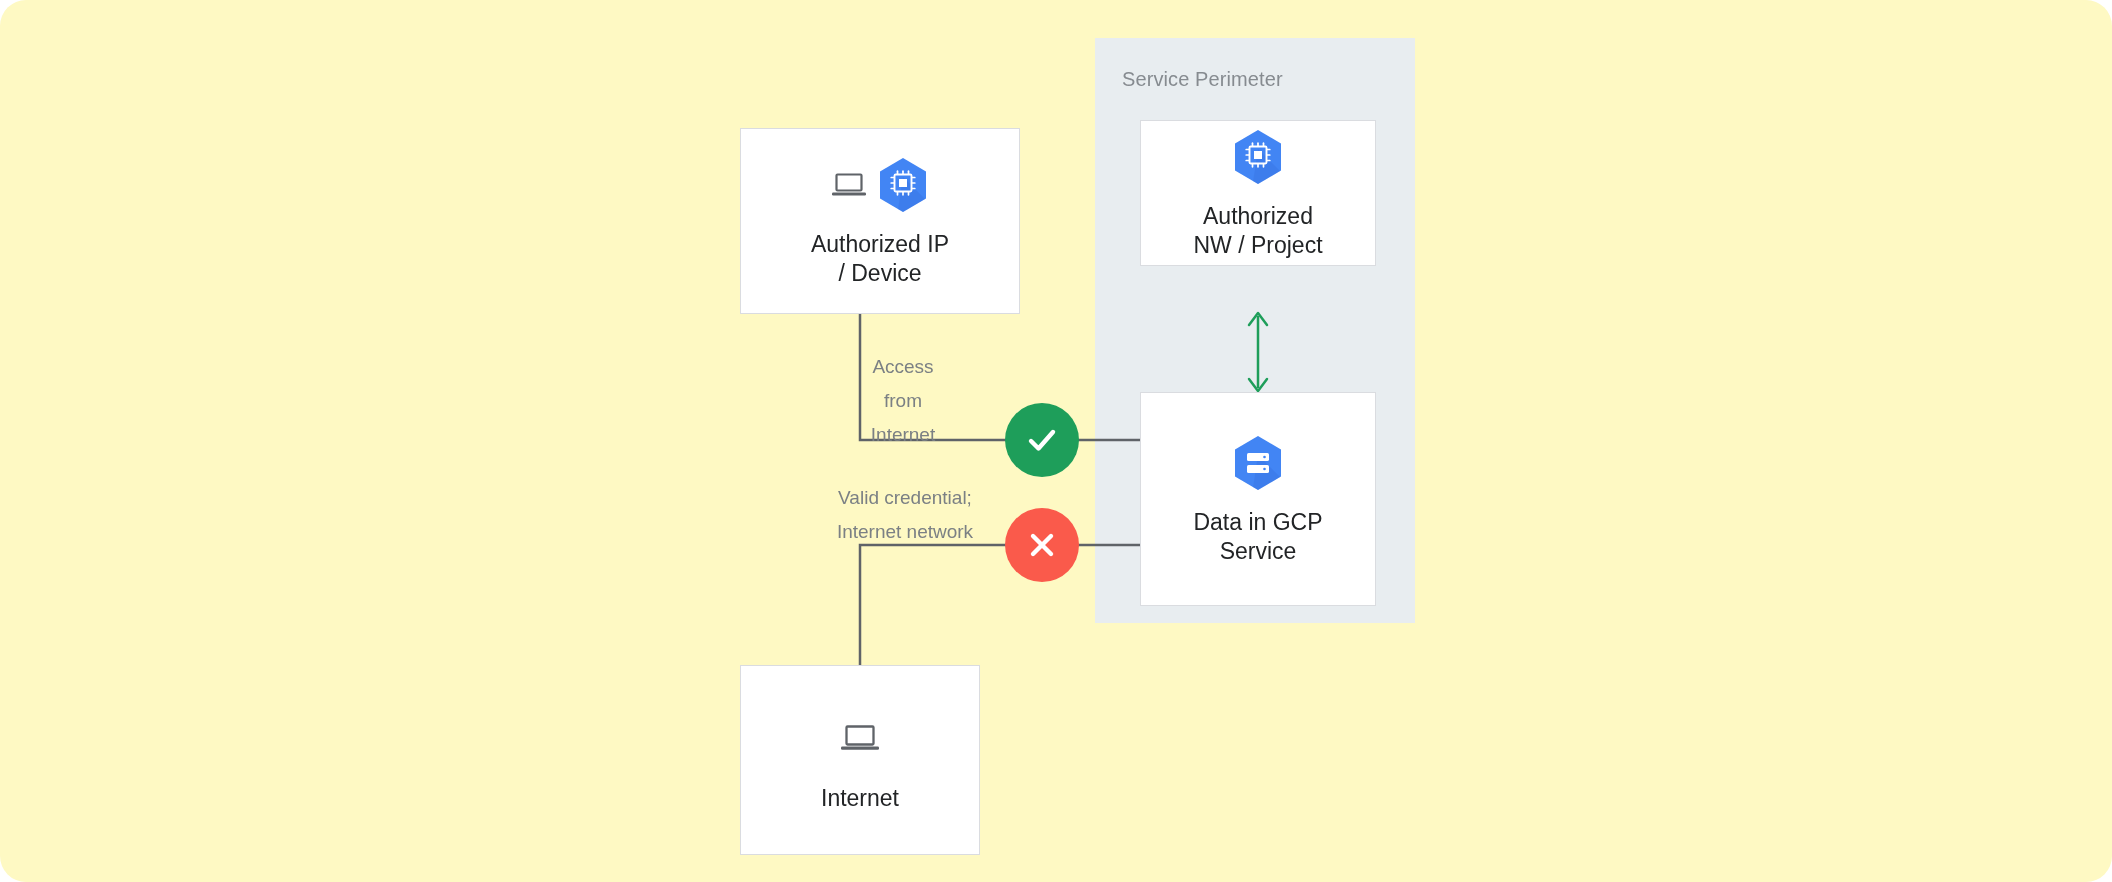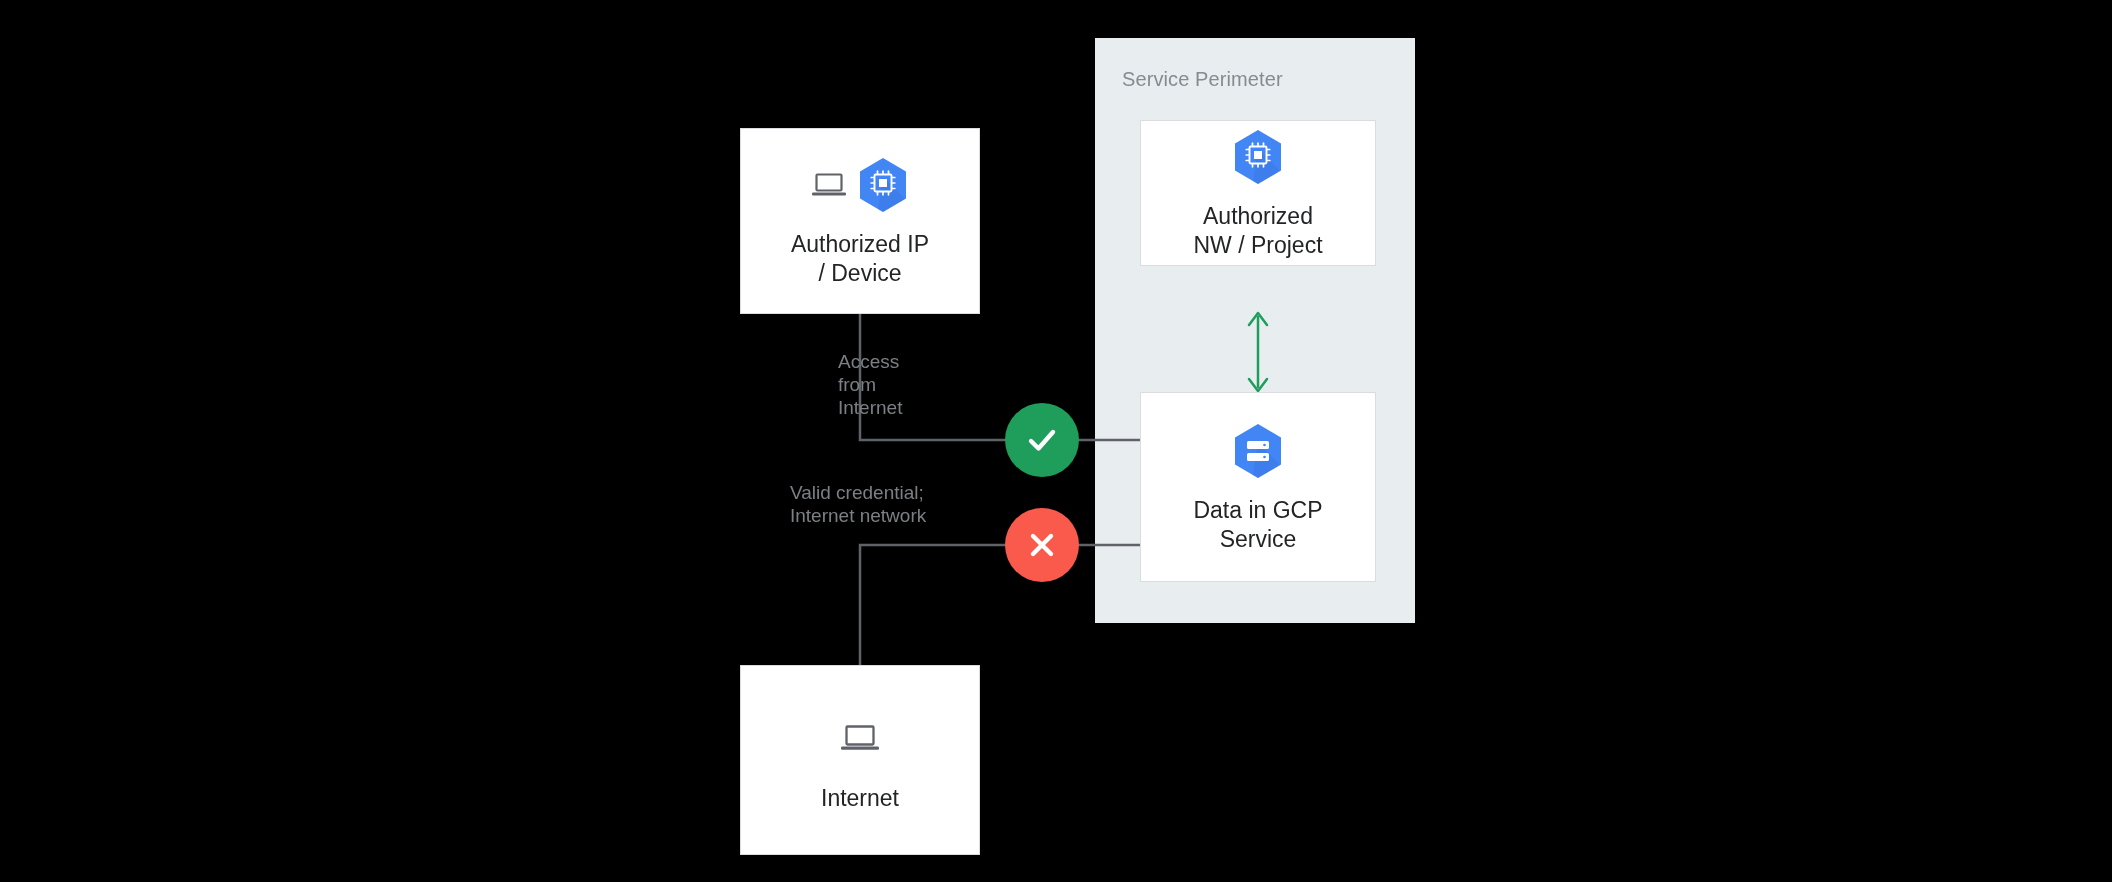--- a/index.html
+++ b/index.html
@@ -9,22 +9,23 @@
     background: #ffffff;
   }
   body {
     font-family: "Liberation Sans", sans-serif;
     -webkit-font-smoothing: antialiased;
   }
   #canvas {
     position: relative;
     width: 2112px;
     height: 882px;
-    background: #000000;
+    background: #fef9c3;
     overflow: hidden;
+    border-radius: 26px;
   }
 
   
   .perimeter {
     position: absolute;
     left: 1095px;
     top: 38px;
     width: 320px;
     height: 585px;
     background: #e8edf0;
@@ -61,23 +62,23 @@
   }
   .node-label {
     margin-top: 14px;
     font-size: 23px;
     line-height: 29px;
     color: #222426;
     text-align: center;
     white-space: pre-line;
   }
 
-  #node-authorized-ip   { left: 740px;  top: 128px; width: 240px; height: 186px; }
+  #node-authorized-ip   { left: 740px;  top: 128px; width: 280px; height: 186px; }
   #node-authorized-nw   { left: 1140px; top: 120px; width: 236px; height: 146px; }
-  #node-data-gcp        { left: 1140px; top: 392px; width: 236px; height: 190px; }
+  #node-data-gcp        { left: 1140px; top: 392px; width: 236px; height: 214px; }
   #node-internet        { left: 740px;  top: 665px; width: 240px; height: 190px; }
 
   
   #connectors {
     position: absolute;
     left: 0;
     top: 0;
     width: 2112px;
     height: 882px;
     pointer-events: none;
@@ -93,22 +94,23 @@
     align-items: center;
     justify-content: center;
   }
   #badge-allow { left: 1005px; top: 403px; }
   #badge-deny  { left: 1005px; top: 508px; }
 
   
   .edge-label {
     position: absolute;
     font-size: 19px;
-    line-height: 23px;
+    line-height: 34px;
     color: #7b8084;
+    text-align: center;
     white-space: pre-line;
   }
   #label-access-from-internet {
     left: 838px;
     top: 350px;
     width: 130px;
   }
   #label-valid-credential {
     left: 790px;
     top: 481px;

